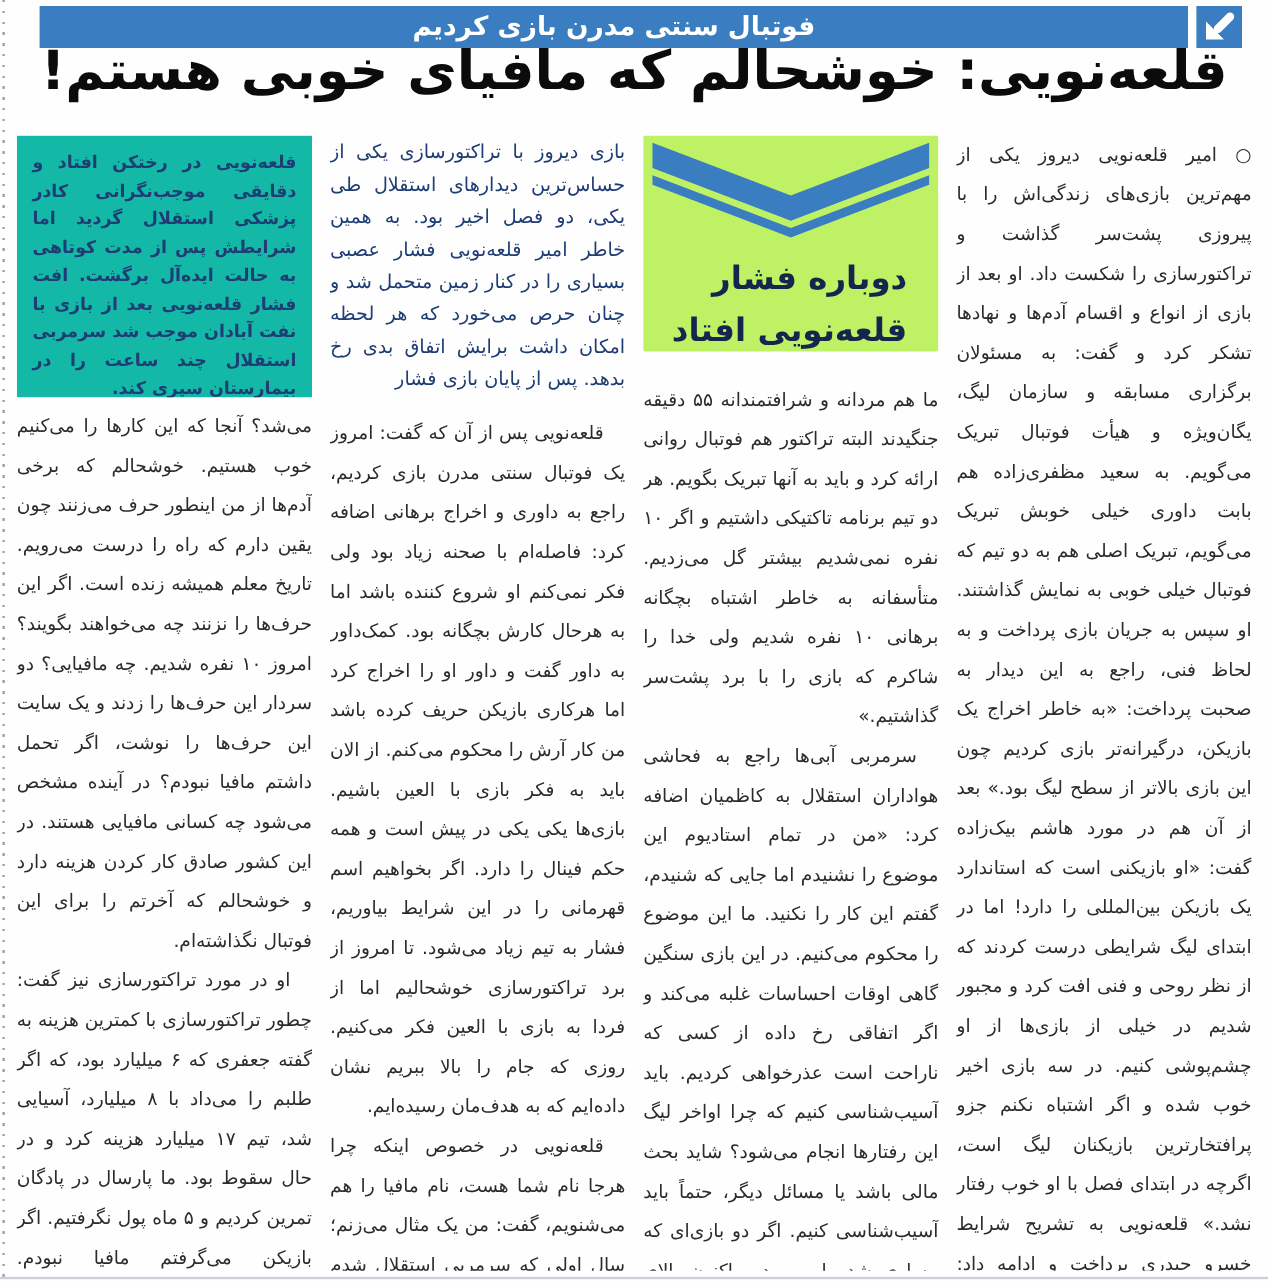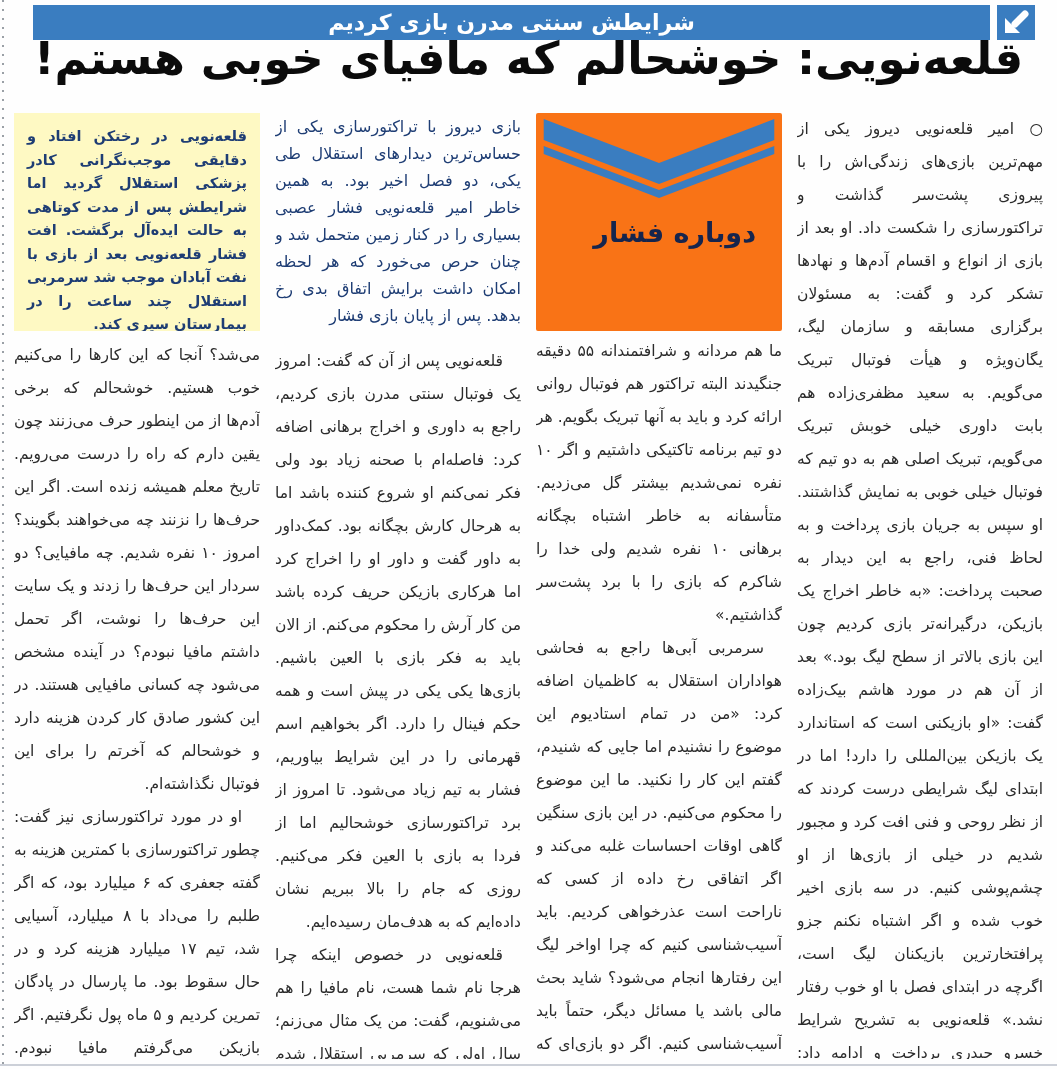--- a/index.html
+++ b/index.html
@@ -39,36 +39,36 @@
   .col{
     flex:1 1 0;overflow:hidden;
   }
   .body-text{
     font-size:15.5px;line-height:33px;color:#2b2b2b;
     text-align:justify;
   }
   .body-text p{margin:0;}
   .body-text p.indent{text-indent:18px;}
   .lead-box{
-    background:#fef9c3;
+    background:#14b8a6;
     box-sizing:border-box;
     height:218px;
     padding:12px 13px;
     margin-bottom:8px;
     overflow:hidden;
   }
   .lead-box .lead-text{
     color:#1e3d74;font-weight:bold;
     font-size:14.5px;line-height:23.5px;text-align:justify;
   }
   .quote-box{
-    background:#f97316;
+    background:#bef264;
     box-sizing:border-box;
-    height:218px;
-    margin-bottom:4px;
+    height:180px;
+    margin-bottom:24px;
     overflow:hidden;
     border-radius:2px;
   }
   .quote-box svg{display:block;}
   .quote-title{
     color:#16254d;font-weight:bold;font-size:27px;line-height:39px;
     padding:4px 26px 0 10px;text-align:right;
   }
   .intro-text{
     color:#1e3d74;
@@ -88,38 +88,39 @@
   <div class="dotted-edge"></div>
 
   <div class="logo-box">
     <svg width="30" height="28" viewBox="0 0 30 28">
       <path d="M24 5 L14 15" stroke="#ffffff" stroke-width="7" stroke-linecap="round" fill="none"></path>
       <polygon points="4,24 4,9 19,24" fill="#ffffff"></polygon>
     </svg>
   </div>
 
   <div class="kicker-bar">
-    <span class="kicker-label">شرایطش سنتی مدرن بازی کردیم</span>
+    <span class="kicker-label">فوتبال سنتی مدرن بازی کردیم</span>
   </div>
 
   <div class="headline">قلعه‌نویی: خوشحالم که مافیای خوبی هستم!</div>
 
   <div class="content">
 
     <div class="col body-text">
       <p>○ امیر قلعه‌نویی دیروز یکی از مهم‌ترین بازی‌های زندگی‌اش را با پیروزی پشت‌سر گذاشت و تراکتورسازی را شکست داد. او بعد از بازی از انواع و اقسام آدم‌ها و نهادها تشکر کرد و گفت: به مسئولان برگزاری مسابقه و سازمان لیگ، یگان‌ویژه و هیأت فوتبال تبریک می‌گویم. به سعید مظفری‌زاده هم بابت داوری خیلی خوبش تبریک می‌گویم، تبریک اصلی هم به دو تیم که فوتبال خیلی خوبی به نمایش گذاشتند. او سپس به جریان بازی پرداخت و به لحاظ فنی، راجع به این دیدار به صحبت پرداخت: «به خاطر اخراج یک بازیکن، درگیرانه‌تر بازی کردیم چون این بازی بالاتر از سطح لیگ بود.» بعد از آن هم در مورد هاشم بیک‌زاده گفت: «او بازیکنی است که استاندارد یک بازیکن بین‌المللی را دارد! اما در ابتدای لیگ شرایطی درست کردند که از نظر روحی و فنی افت کرد و مجبور شدیم در خیلی از بازی‌ها از او چشم‌پوشی کنیم. در سه بازی اخیر خوب شده و اگر اشتباه نکنم جزو پرافتخارترین بازیکنان لیگ است، اگرچه در ابتدای فصل با او خوب رفتار نشد.» قلعه‌نویی به تشریح شرایط خسرو حیدری پرداخت و ادامه داد: «این بازیکن مصدوم شد و ۲۴ ساعت باید یخ‌درمانی کند. باید از کادر پزشکی استقلال تشکر کنم و امیدوارم به بازی با العین برسد. از هواداران هم باید تشکر کنم که ۹۰ دقیقه ما را تشویق کردند و بازیکنان</p>
     </div>
 
     <div class="col">
       <div class="quote-box">
         <svg width="100%" height="96" viewBox="0 0 255 96" preserveAspectRatio="none">
           <polygon points="8,6 127.5,50 247,6 247,27 127.5,71 8,27" fill="#3a7dc0"></polygon>
           <polygon points="8,33 127.5,77 247,33 247,41 127.5,85 8,41" fill="#3a7dc0"></polygon>
         </svg>
         <div class="quote-title">دوباره فشار</div>
+        <div class="quote-title">قلعه‌نویی افتاد</div>
       </div>
       <div class="body-text">
         <p>ما هم مردانه و شرافتمندانه ۵۵ دقیقه جنگیدند البته تراکتور هم فوتبال روانی ارائه کرد و باید به آنها تبریک بگویم. هر دو تیم برنامه تاکتیکی داشتیم و اگر ۱۰ نفره نمی‌شدیم بیشتر گل می‌زدیم. متأسفانه به خاطر اشتباه بچگانه برهانی ۱۰ نفره شدیم ولی خدا را شاکرم که بازی را با برد پشت‌سر گذاشتیم.»</p>
         <p class="indent">سرمربی آبی‌ها راجع به فحاشی هواداران استقلال به کاظمیان اضافه کرد: «من در تمام استادیوم این موضوع را نشنیدم اما جایی که شنیدم، گفتم این کار را نکنید. ما این موضوع را محکوم می‌کنیم. در این بازی سنگین گاهی اوقات احساسات غلبه می‌کند و اگر اتفاقی رخ داده از کسی که ناراحت است عذرخواهی کردیم. باید آسیب‌شناسی کنیم که چرا اواخر لیگ این رفتارها انجام می‌شود؟ شاید بحث مالی باشد یا مسائل دیگر، حتماً باید آسیب‌شناسی کنیم. اگر دو بازی‌ای که مساوی شد را می‌بردیم اکنون بالای جدول بودیم. با حاتمی این کار را کردم؛ یک بازی او را بازی ندادم و با آرش برهانی هم یا جریمه نقدی و یا با بازی ندادن با او برخورد می‌کنم.</p>
       </div>
     </div>
 
     <div class="col">
       <div class="intro-text">بازی دیروز با تراکتورسازی یکی از حساس‌ترین دیدارهای استقلال طی یکی، دو فصل اخیر بود. به همین خاطر امیر قلعه‌نویی فشار عصبی بسیاری را در کنار زمین متحمل شد و چنان حرص می‌خورد که هر لحظه امکان داشت برایش اتفاق بدی رخ بدهد. پس از پایان بازی فشار</div>
       <div class="body-text">

